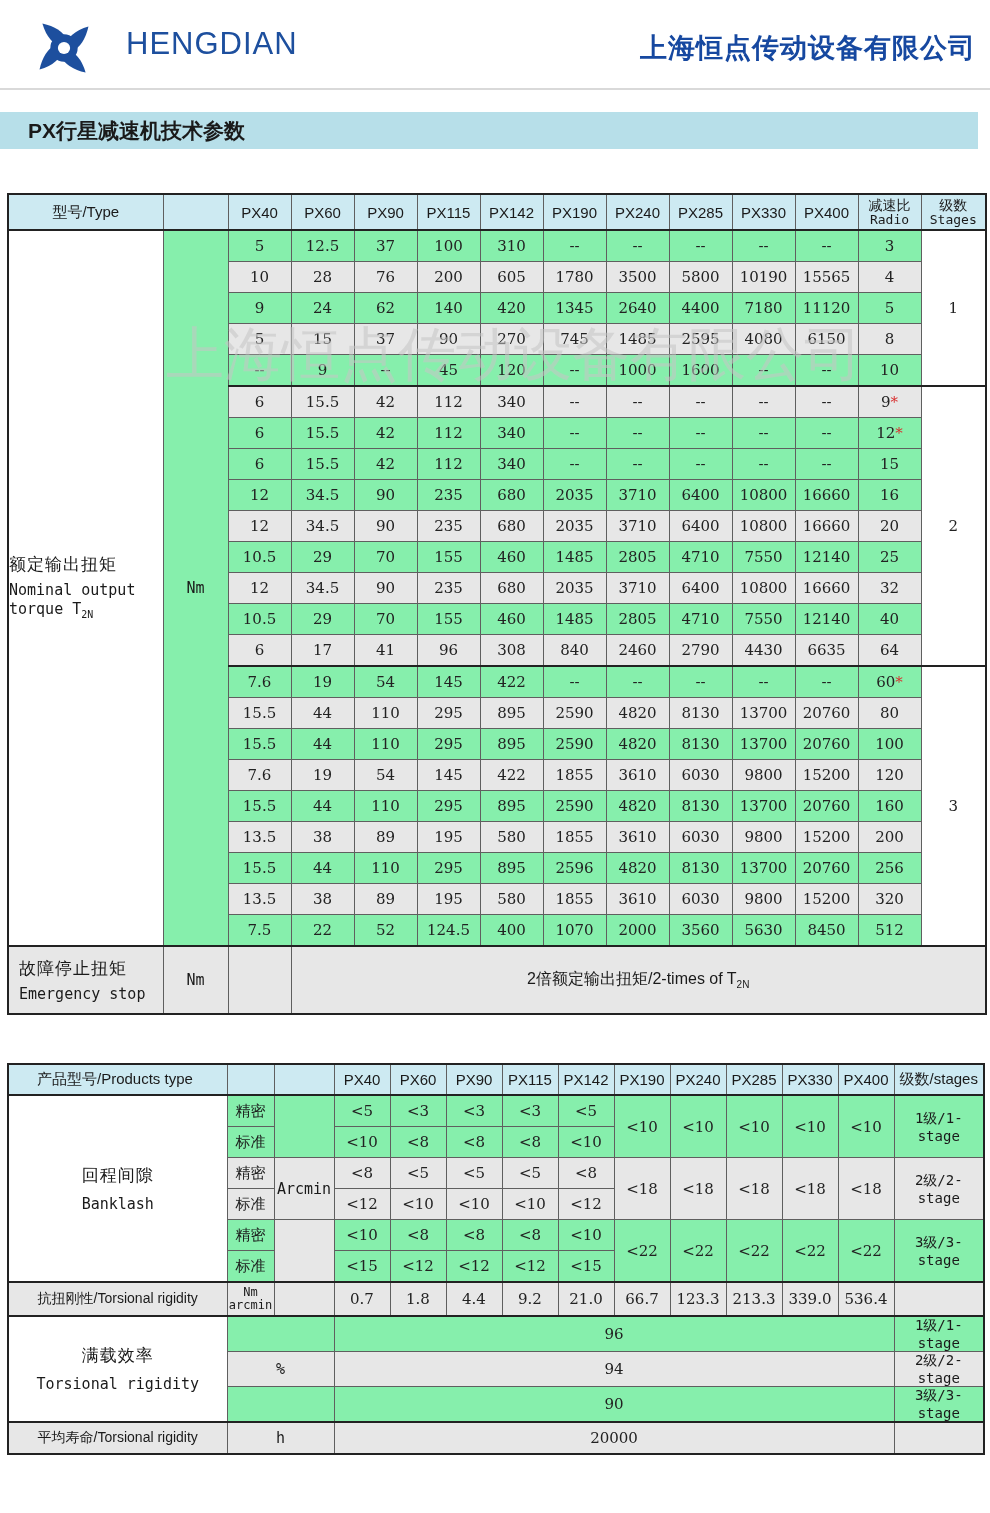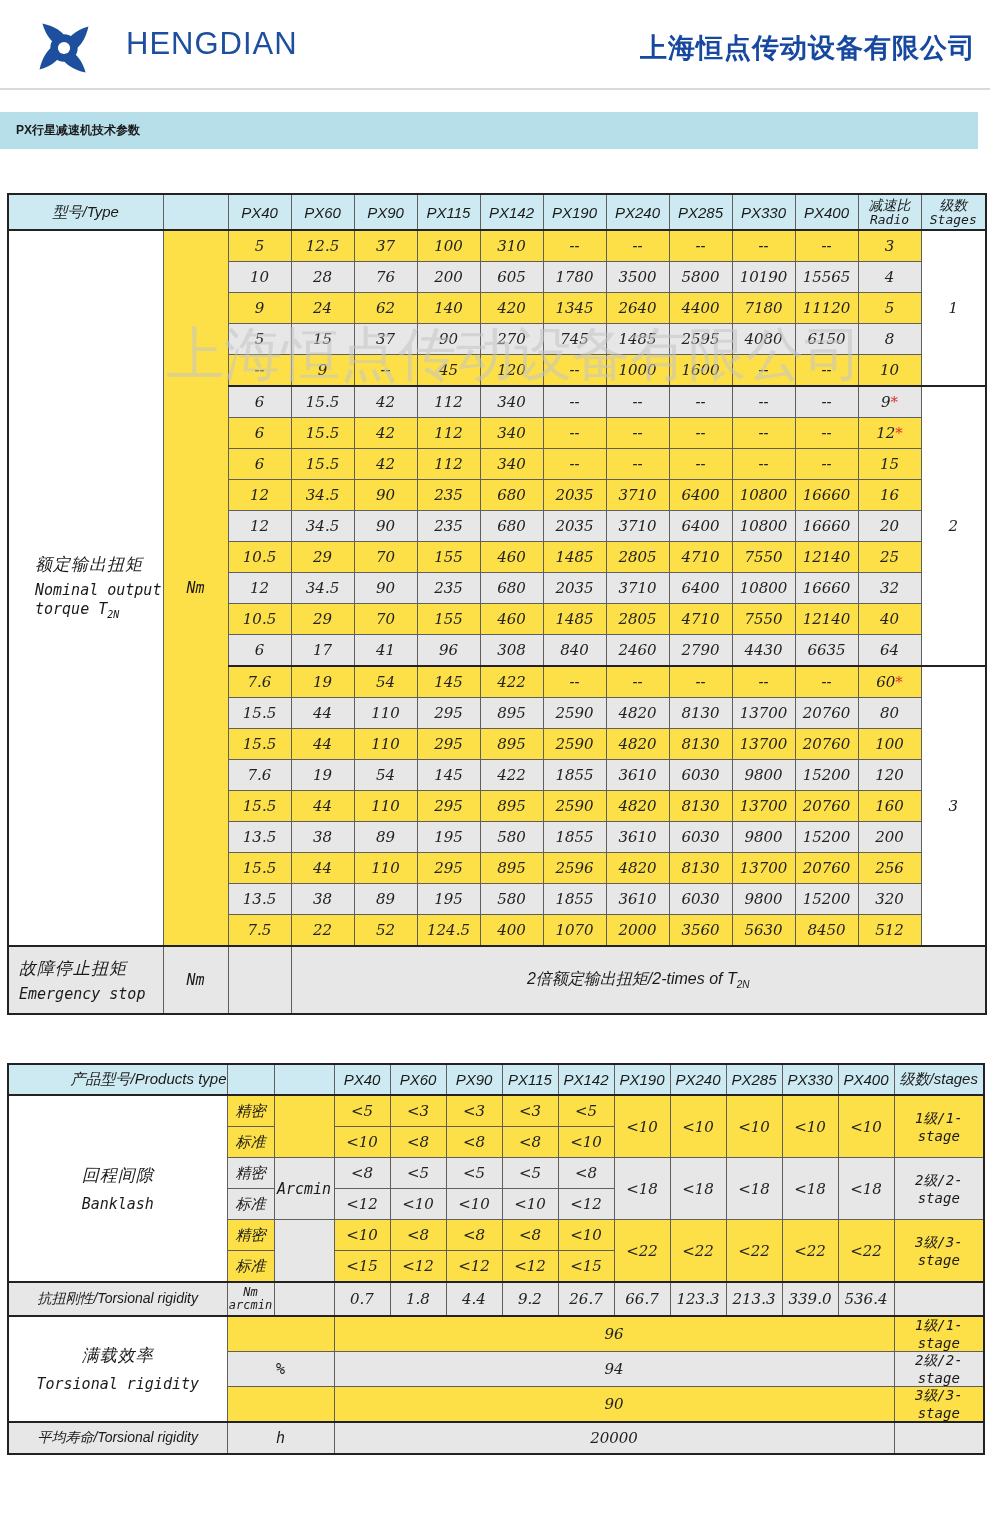--- a/index.html
+++ b/index.html
@@ -10,55 +10,55 @@
   .logo{position:absolute;left:28px;top:12px;width:72px;height:72px;}
   .brand{position:absolute;left:106px;top:26px;font-size:31px;letter-spacing:1px;
          color:#1d4f9e;font-family:"Liberation Sans",sans-serif;margin-left:20px;}
   .company{position:absolute;right:14px;top:30px;font-size:27px;font-weight:bold;
            color:#1648a0;letter-spacing:1px;}
   .hr{position:absolute;left:0;top:88px;width:990px;height:2px;background:#d9d9d9;}
 
   
   .titlebar{position:absolute;left:0;top:112px;width:978px;height:37px;background:#b7dfe9;
             display:flex;align-items:center;}
-  .title-zh{font-size:12px;font-weight:bold;margin-left:16px;white-space:nowrap;}
+  .title-zh{font-size:21px;font-weight:bold;margin-left:28px;white-space:nowrap;}
   .title-en{font-size:19px;font-weight:bold;margin-left:42px;white-space:nowrap;
             font-family:"DejaVu Sans Mono",monospace;}
 
   
   .watermark{position:absolute;left:166px;top:316px;font-size:58px;color:#c6c6c6;
              opacity:.55;white-space:nowrap;z-index:5;pointer-events:none;}
 
   
   table{position:absolute;border-collapse:collapse;table-layout:fixed;
-        border:2px solid #222;background:#fde047;font-style:italic;}
+        border:2px solid #222;background:#86efac;}
   #torque-table{left:7px;top:193px;width:978px;}
   #spec-table{left:7px;top:1063px;width:976px;}
   td,th{border:1px solid #5f5f5f;text-align:center;vertical-align:middle;
         padding:0;overflow:hidden;font-weight:normal;}
   th.hd{background:#cdeaf2;font-size:15px;}
   #torque-table th{height:34px;}
   #spec-table th{height:29px;}
   .hz{font-size:14px;line-height:16px;}
   .he{font-size:13px;line-height:14px;font-family:"DejaVu Sans Mono",monospace;}
   .tlabel{font-size:16px;}
-  .t2label{text-align:right;padding-left:10px;font-size:16px;}
+  .t2label{text-align:left;padding-left:28px;font-size:16px;}
 
   .r31>td{height:30px;}
   .r33>td{height:32px;}
   .r30>td{height:29px;}
   .emg>td{height:66px;background:#e7e7e7;border-top:2px solid #222;}
 
   .num{font-family:"DejaVu Serif",serif;font-size:15px;color:#222;}
   .sh{background:#e7e7e7;}
   .star{color:#d93030;font-family:"DejaVu Serif",serif;}
   .stagecell{background:#fff;}
   sub{font-size:10px;}
 
-  .rowlabel{text-align:left;padding-left:26px;background:#fff;}
+  .rowlabel{text-align:left;background:#fff;}
   .emlabel{padding-left:10px;}
   .lzh{font-size:17px;letter-spacing:1px;margin-bottom:5px;}
   .len{font-size:15px;font-family:"DejaVu Sans Mono",monospace;line-height:19px;}
   .unitcell{font-family:"DejaVu Sans Mono",monospace;font-size:15px;}
   .unitsm{font-family:"DejaVu Sans Mono",monospace;font-size:12px;line-height:13px;}
   .emtext{font-size:16px;}
 
   .slabel{background:#fff;}
   .slabel .lzh{margin-bottom:8px;}
   .sub2{font-size:15px;}
@@ -569,21 +569,21 @@
           <td class="t2rowlabel sh">抗扭刚性/Torsional rigidity</td>
           <td class="sh unitsm">
             <div>Nm</div>
             <div>arcmin</div>
           </td>
           <td class="sh"></td>
           <td class="num sh">0.7</td>
           <td class="num sh">1.8</td>
           <td class="num sh">4.4</td>
           <td class="num sh">9.2</td>
-          <td class="num sh">26.7</td>
+          <td class="num sh">21.0</td>
           <td class="num sh">66.7</td>
           <td class="num sh">123.3</td>
           <td class="num sh">213.3</td>
           <td class="num sh">339.0</td>
           <td class="num sh">536.4</td>
           <td class="sh"></td>
         </tr>
         <tr class="r30 t2thick">
           <td class="slabel" rowspan="3">
             <div class="lzh">满载效率</div>

